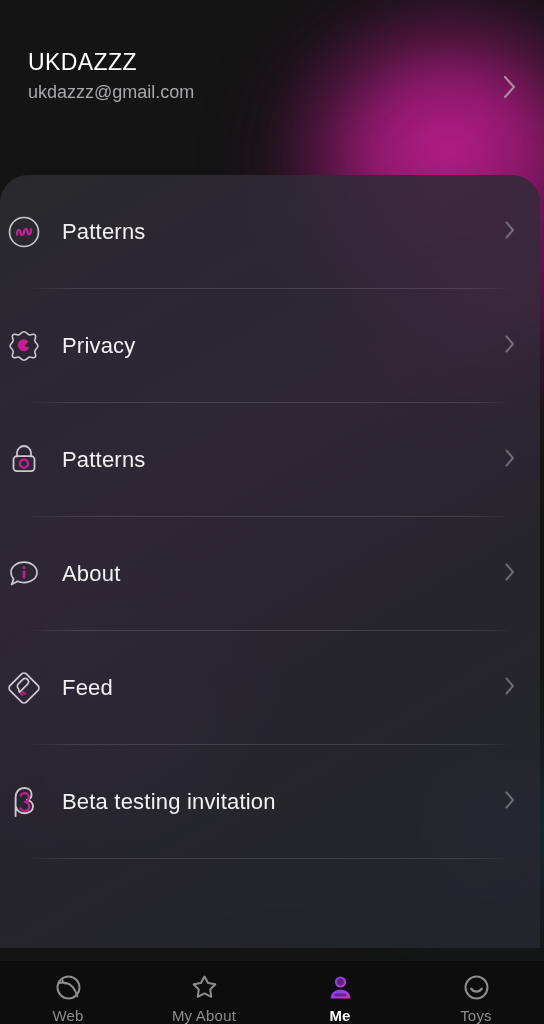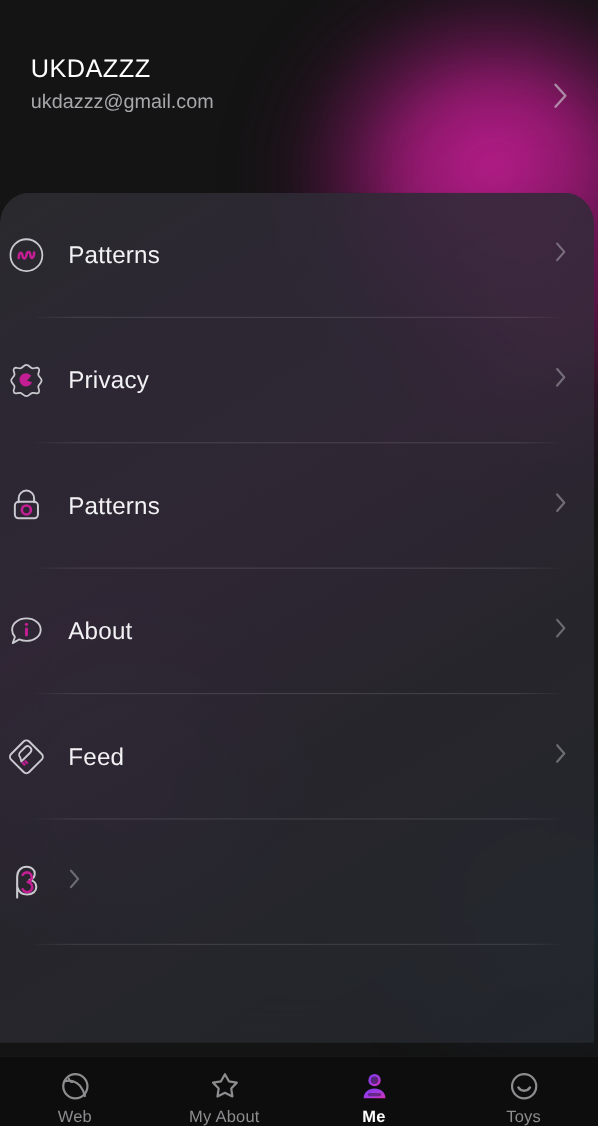--- a/index.html
+++ b/index.html
@@ -323,20 +323,21 @@
 
       <div class="menu-row">
         <span class="menu-icon">
           <svg width="34" height="34" viewBox="0 0 34 34" fill="none">
             <path d="M8.6 31 V12.2 C8.6 6.6 12.2 3 17.2 3 C21.6 3 24.6 5.6 24.6 9.2
                      C24.6 12.2 22.6 14.4 19.8 15 C23.4 15.4 26 18 26 21.4
                      C26 25.4 22.6 28.2 17.8 28.2 C13.2 28.2 10 25.6 9 22" stroke="#c9c9cf" stroke-width="1.9" fill="none" stroke-linecap="round" stroke-linejoin="round"></path>
             <path d="M13.6 10.4 a4.4 4.4 0 1 1 4.6 6.4 a4.6 4.6 0 1 1 -4.6 6.6" stroke="#c41e94" stroke-width="2.3" fill="none" stroke-linecap="round" stroke-linejoin="round"></path>
           </svg>
         </span>
+        <span class="menu-label">Beta testing invitation</span>
         <span class="row-chevron">
           <svg width="12" height="20" viewBox="0 0 12 20" fill="none">
             <path d="M2.5 2.5 L9 10 L2.5 17.5" stroke="#d6d6db" stroke-width="2" stroke-linecap="round" stroke-linejoin="round"></path>
           </svg>
         </span>
       </div>
       <div class="divider"></div>
 
     </div>
   </div>

